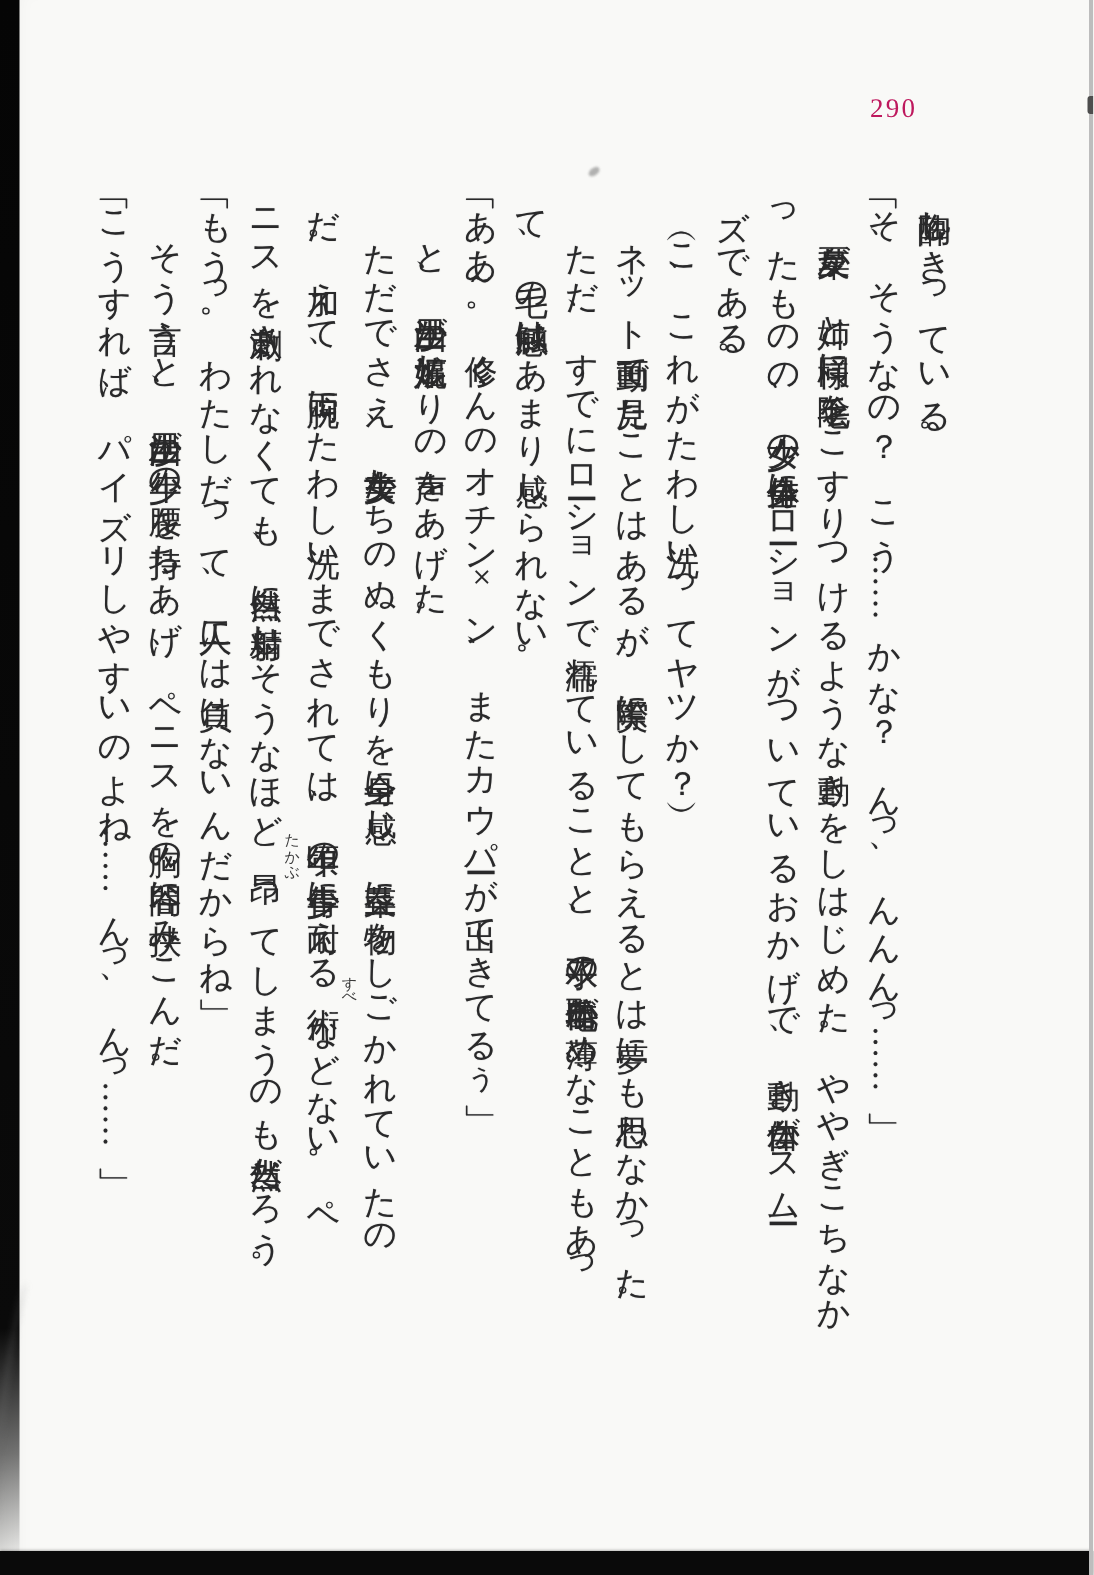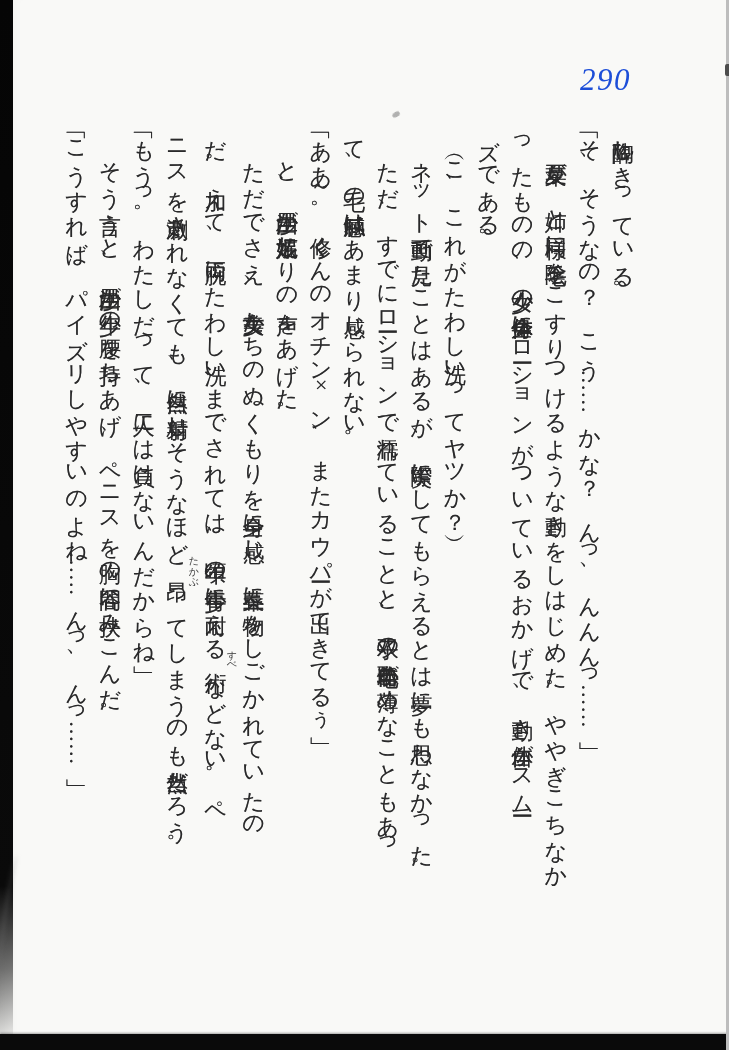--- a/index.html
+++ b/index.html
@@ -51,24 +51,23 @@
   .scan-speck {
     position: absolute; left: 392px; top: 112px;
     width: 8px; height: 5px;
     background: rgba(70,70,70,0.40);
     border-radius: 60% 40% 55% 45%;
     transform: rotate(-28deg);
     filter: blur(0.6px);
   }
   .page-number {
     position: absolute; left: 580px; top: 62px;
-    font-style: italic;
-    font-size: 31px;
+    font-size: 18px;
     letter-spacing: 1.5px;
-    color: #1d4ed8;
+    color: #be185d;
   }
   .text-body {
     position: absolute; top: 125px; right: 89px;
     width: 575px; height: 855px;
     writing-mode: vertical-rl;
     text-orientation: mixed;
     font-size: 22px;
     line-height: 33.6px;
     letter-spacing: 0.2px;
     color: #29292a;

